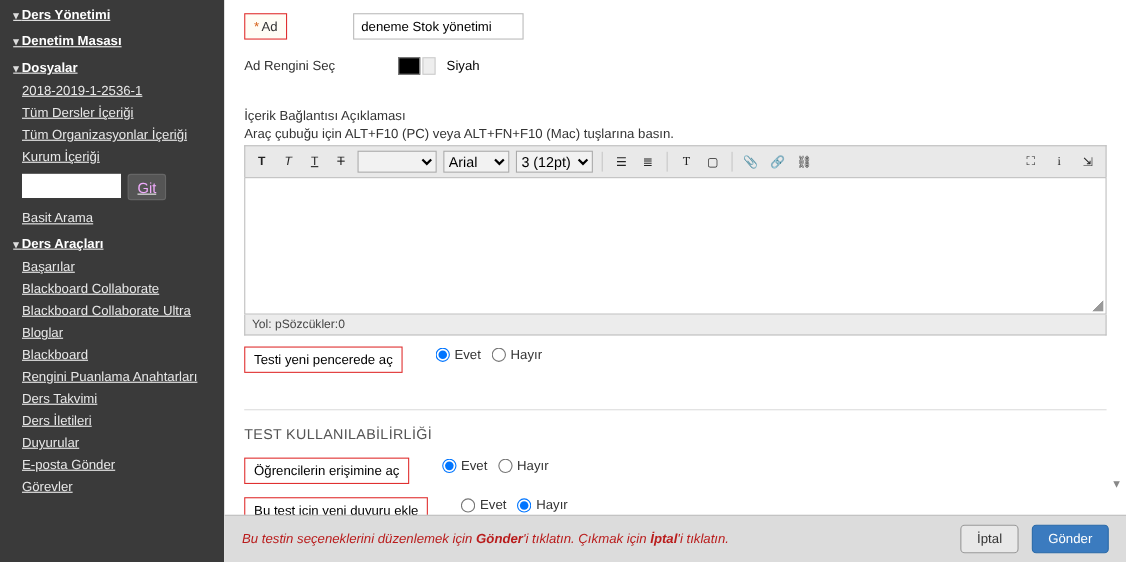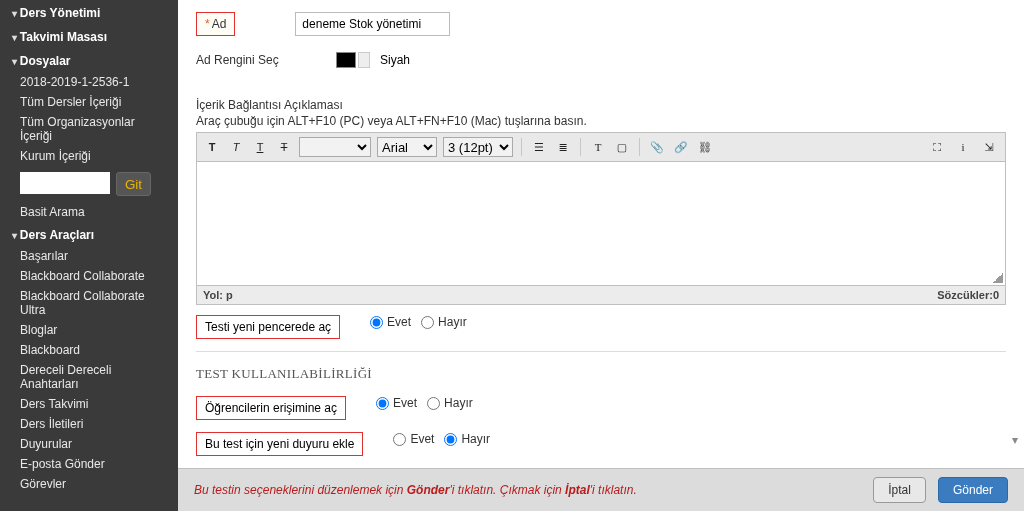--- a/index.html
+++ b/index.html
@@ -1,25 +1,25 @@
 <!DOCTYPE html>
 <html><head>
   <meta charset="utf-8">
   <style>
     * { margin: 0; padding: 0; box-sizing: border-box; font-family: Arial, Helvetica, sans-serif; }
     body { display: flex; height: 511px; width: 1024px; overflow: hidden; font-size: 12px; background: #fff; }
 
     
-    .sidebar { width: 178px; background: #3a3a3a; color: #f0f0f0; height: 100%; overflow: hidden; font-size: 12px; }
+    .sidebar { width: 204px; background: #3a3a3a; color: #f0f0f0; height: 100%; overflow: hidden; font-size: 12px; text-decoration: underline; }
     .sidebar .section-title { font-weight: bold; padding: 6px 10px 4px 12px; color: #fff; font-size: 12px; }
     .sidebar .section-title::before { content: '▾ '; font-size: 10px; color: #ddd; }
     .sidebar .item { padding: 3px 10px 3px 20px; color: #e8e8e8; cursor: pointer; }
     .sidebar .search-row { padding: 6px 10px 6px 20px; display: flex; gap: 6px; align-items: stretch; }
     .sidebar .search-row input { width: 90px; height: 22px; border: none; }
-    .sidebar .search-row button { height: 24px; background: #555; color: #eab308; border: 1px solid #666; border-radius: 3px; padding: 0 8px; cursor: pointer; }
+    .sidebar .search-row button { height: 24px; background: #555; color: #f0abfc; border: 1px solid #666; border-radius: 3px; padding: 0 8px; cursor: pointer; }
 
     
     .main { flex: 1; background: #fff; height: 100%; overflow: hidden; position: relative; }
     .form-area { padding: 6px 18px 0 18px; }
 
     .field-row { display: flex; align-items: center; padding: 6px 0 10px 0; }
     .field-row .label { width: 140px; color: #333; font-size: 12px; }
     .field-row .label.red-box { border: 1px solid #e03030; background: #fffdf5; padding: 4px 8px; display: inline-block; width: auto; }
     .req { color: #d8651d; margin-right: 2px; }
     .text-input { border: 1px solid #bbb; height: 24px; padding: 2px 6px; width: 155px; font-size: 12px; }
@@ -35,63 +35,63 @@
     .tb-btn { width: 18px; height: 18px; display: inline-flex; align-items: center; justify-content: center; font-size: 11px; font-family: serif; color: #222; cursor: pointer; }
     .tb-sep { width: 1px; height: 18px; background: #c7c7c7; margin: 0 2px; }
     .tb-select { height: 20px; font-size: 13px; border: 1px solid #aaa; background: #f2f2f2; }
     .tb-right { margin-left: auto; display: flex; gap: 6px; }
     .tb-right .tb-btn { width: 20px; }
 
     .editor-body { border: 1px solid #bfbfbf; height: 125px; background: #fff; position: relative; }
     .editor-body::after { content: ''; position: absolute; right: 2px; bottom: 2px; width: 10px; height: 10px;
       background: linear-gradient(135deg, transparent 50%, #999 50%);
     }
-    .editor-status { border: 1px solid #bfbfbf; border-top: none; background: #ececec; display: flex; justify-content: space-between; padding: 3px 6px; color: #444; font-size: 11px; font-weight: bold; }
+    .editor-status { border: 1px solid #bfbfbf; border-top: none; background: #ececec; display: flex; padding: 3px 6px; color: #444; font-size: 11px; }
 
     .radio-row { display: flex; align-items: flex-start; padding: 10px 0; }
     .radio-row .label-box { border: 1px solid #e03030; padding: 4px 8px; margin-right: 30px; }
     .radio-group { display: flex; gap: 10px; align-items: center; }
     .radio-group label { display: inline-flex; align-items: center; gap: 4px; color: #333; }
 
-    .section-heading { font-size: 13px; color: #555; padding: 14px 0 8px 0; border-top: 1px solid #ddd; margin-top: 2px; letter-spacing: .3px; font-family: Liberation Serif, serif; }
+    .section-heading { font-size: 13px; color: #555; padding: 14px 0 8px 0; border-top: 1px solid #ddd; margin-top: 23px; letter-spacing: .3px; }
 
     .footer-bar { position: absolute; bottom: 0; left: 0; right: 0; background: #dcdcdc; border-top: 1px solid #c0c0c0; padding: 8px 16px; display: flex; align-items: center; gap: 12px; }
     .footer-bar .f-text { font-style: italic; color: #b91c1c; flex: 1; font-size: 12px; }
     .footer-bar button { height: 26px; border-radius: 4px; border: 1px solid #999; padding: 0 14px; font-size: 12px; cursor: pointer; }
     .btn-cancel { background: #e8e8e8; color: #333; }
     .btn-submit { background: #3b7bbf; color: #fff; border: 1px solid #2a6aa8 !important; }
 
     .scroll-arrow { position: absolute; right: 2px; bottom: 64px; width: 14px; height: 14px; color: #888; font-size: 12px; display:flex; align-items:center; justify-content:center; }
   </style>
 </head>
 <body>
 
 <div class="sidebar">
   <div class="section-title">Ders Yönetimi</div>
-  <div class="section-title">Takvimi Masası</div>
+  <div class="section-title">Denetim Masası</div>
   <div class="section-title">Dosyalar</div>
 
   <div class="item">2018-2019-1-2536-1</div>
   <div class="item">Tüm Dersler İçeriği</div>
   <div class="item">Tüm Organizasyonlar İçeriği</div>
   <div class="item">Kurum İçeriği</div>
 
   <div class="search-row">
     <input type="text" style="">
     <button>Git</button>
   </div>
   <div class="item">Basit Arama</div>
 
   <div class="section-title">Ders Araçları</div>
   <div class="item">Başarılar</div>
   <div class="item">Blackboard Collaborate</div>
   <div class="item">Blackboard Collaborate Ultra</div>
   <div class="item">Bloglar</div>
   <div class="item">Blackboard</div>
-  <div class="item">Dereceli Dereceli Anahtarları</div>
+  <div class="item">Rengini Puanlama Anahtarları</div>
   <div class="item">Ders Takvimi</div>
   <div class="item">Ders İletileri</div>
   <div class="item">Duyurular</div>
   <div class="item">E-posta Gönder</div>
   <div class="item">Görevler</div>
 
 </div>
 
 <div class="main">
   <div class="form-area">

